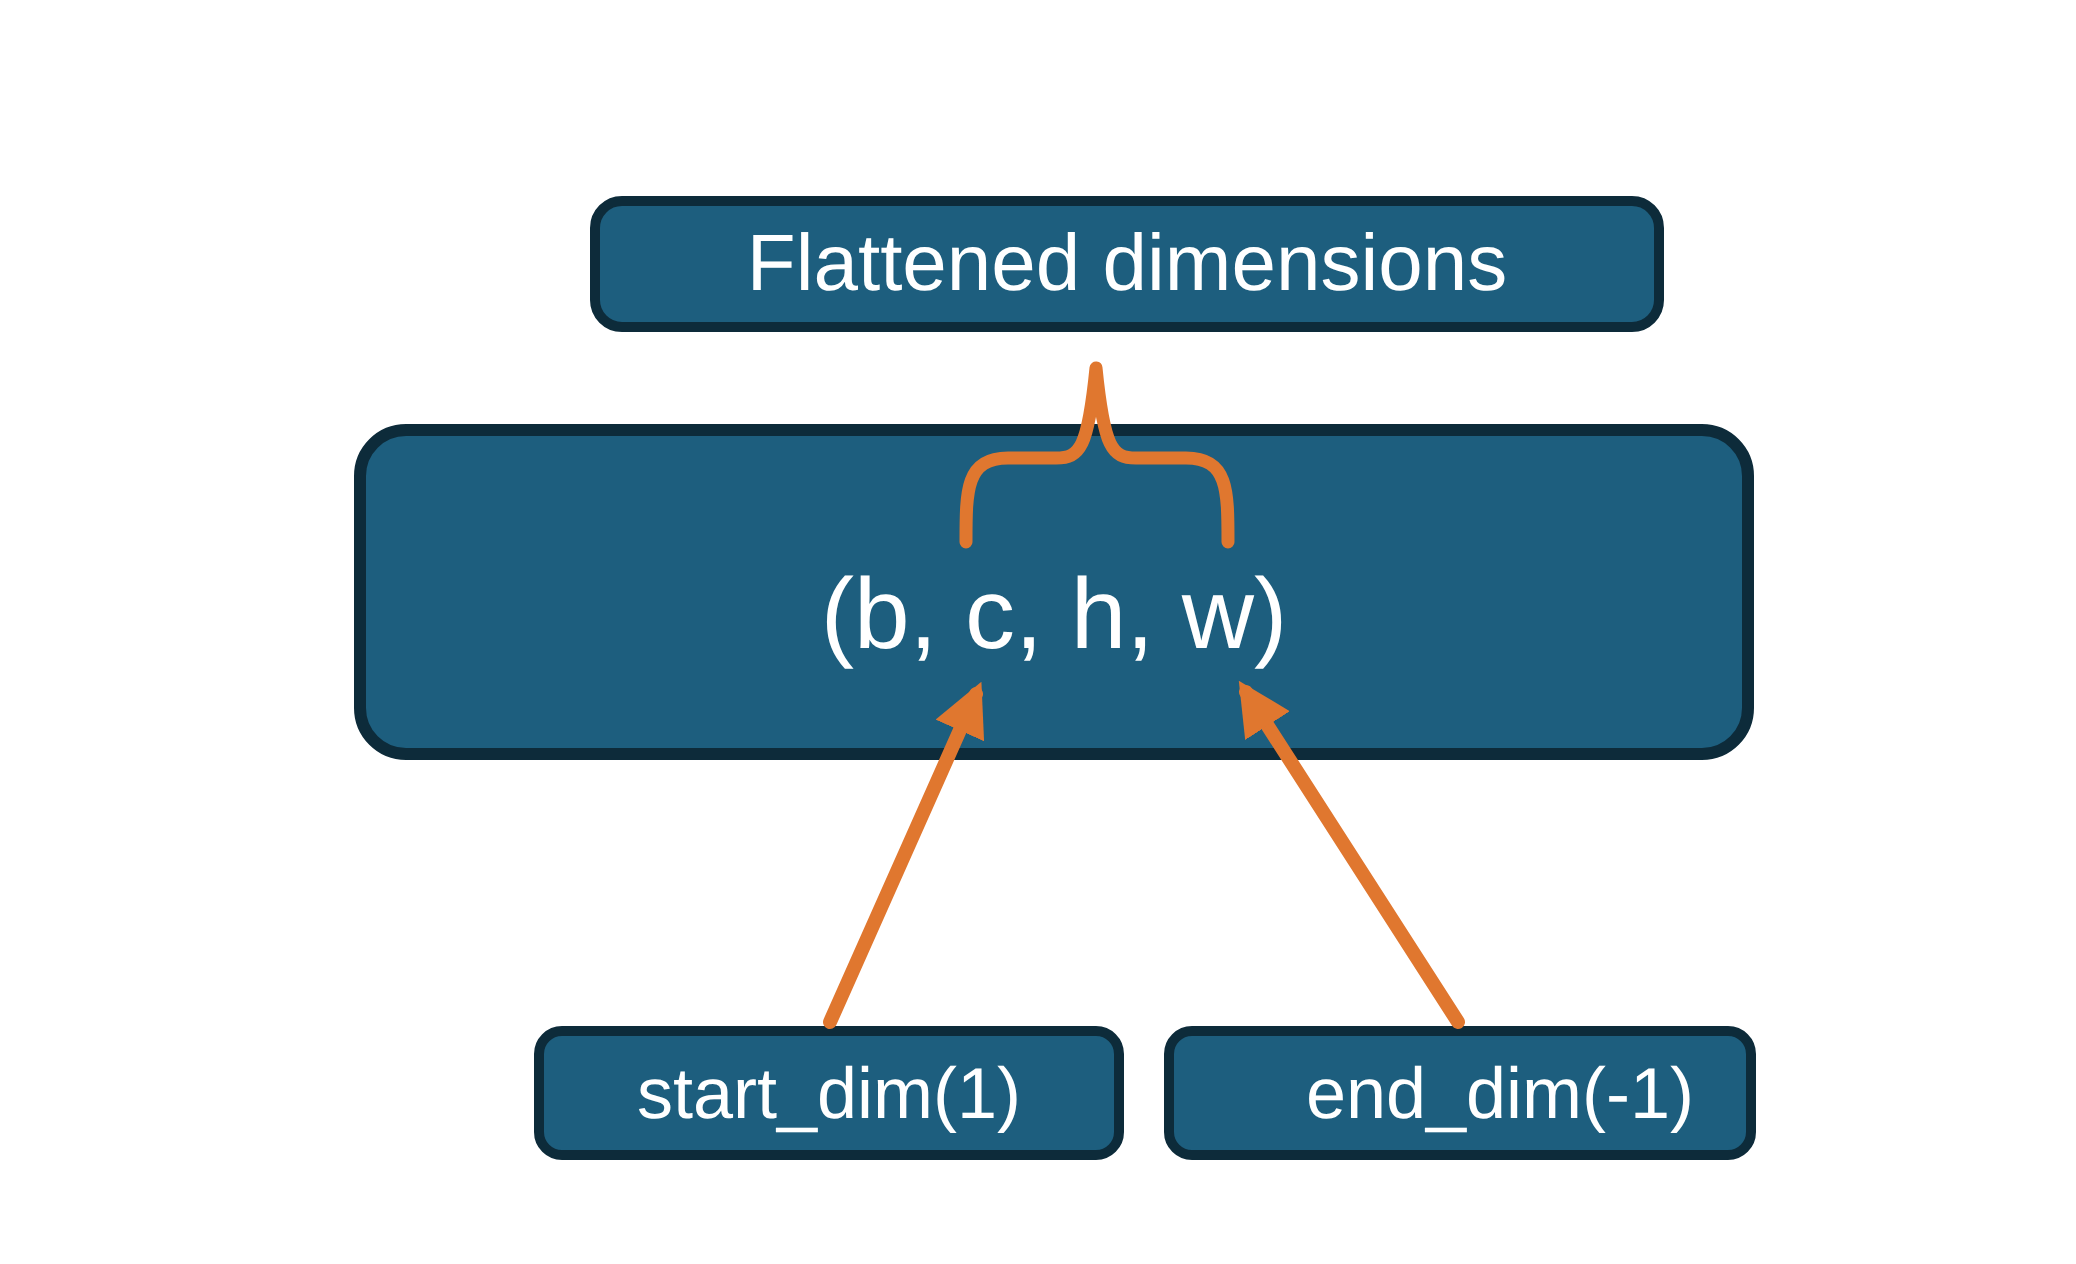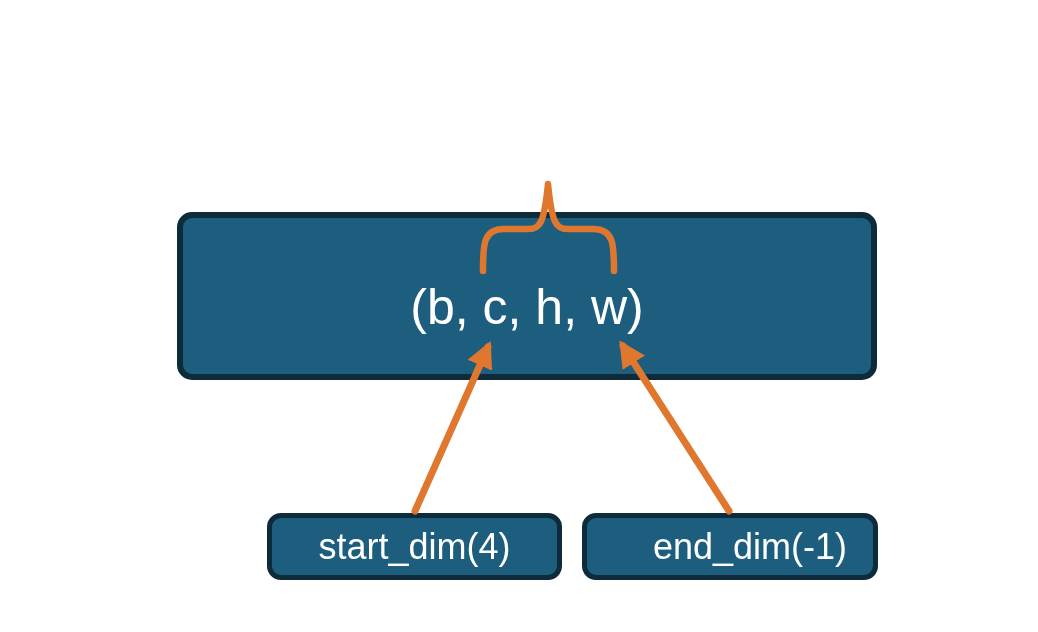--- a/index.html
+++ b/index.html
@@ -35,21 +35,21 @@
   .title-box {
     left: 295px; top: 98px;
     width: 537px; height: 68px;
     border-radius: 16px;
     font-size: 40px;
   }
   .tensor-box {
     left: 177px; top: 212px;
     width: 700px; height: 168px;
     border: 6px solid var(--box-border);
-    border-radius: 15px;
+    border-radius: 26px;
     font-size: 50px;
     padding-top: 22px;
   }
   .start-box {
     left: 267px; top: 513px;
     width: 295px; height: 67px;
     border-radius: 14px;
     font-size: 36px;
   }
   .end-box {
@@ -74,27 +74,30 @@
   }
   .brace-path { stroke-width: 6.5; }
   .arrow-line { stroke-width: 7; }
   .arrow-head { fill: var(--accent); }
 </style>
 </head>
 <body>
 
 <div class="stage">
 
+  <div class="box title-box">
+    <span class="box-label">Flattened dimensions</span>
+  </div>
 
   <div class="box tensor-box">
     <span class="box-label">(b, c, h, w)</span>
   </div>
 
   <div class="box start-box">
-    <span class="box-label">start_dim(4)</span>
+    <span class="box-label">start_dim(1)</span>
   </div>
 
   <div class="box end-box">
     <span class="box-label">end_dim(-1)</span>
   </div>
 
   <svg class="overlay" viewBox="0 0 1038 632" xmlns="http://www.w3.org/2000/svg">
     <defs>
       <marker id="ah" viewBox="0 0 10 10" refX="7.5" refY="5" markerWidth="3.8" markerHeight="3.8" orient="auto-start-reverse">
         <path class="arrow-head" d="M 0 0 L 10 5 L 0 10 z"></path>

